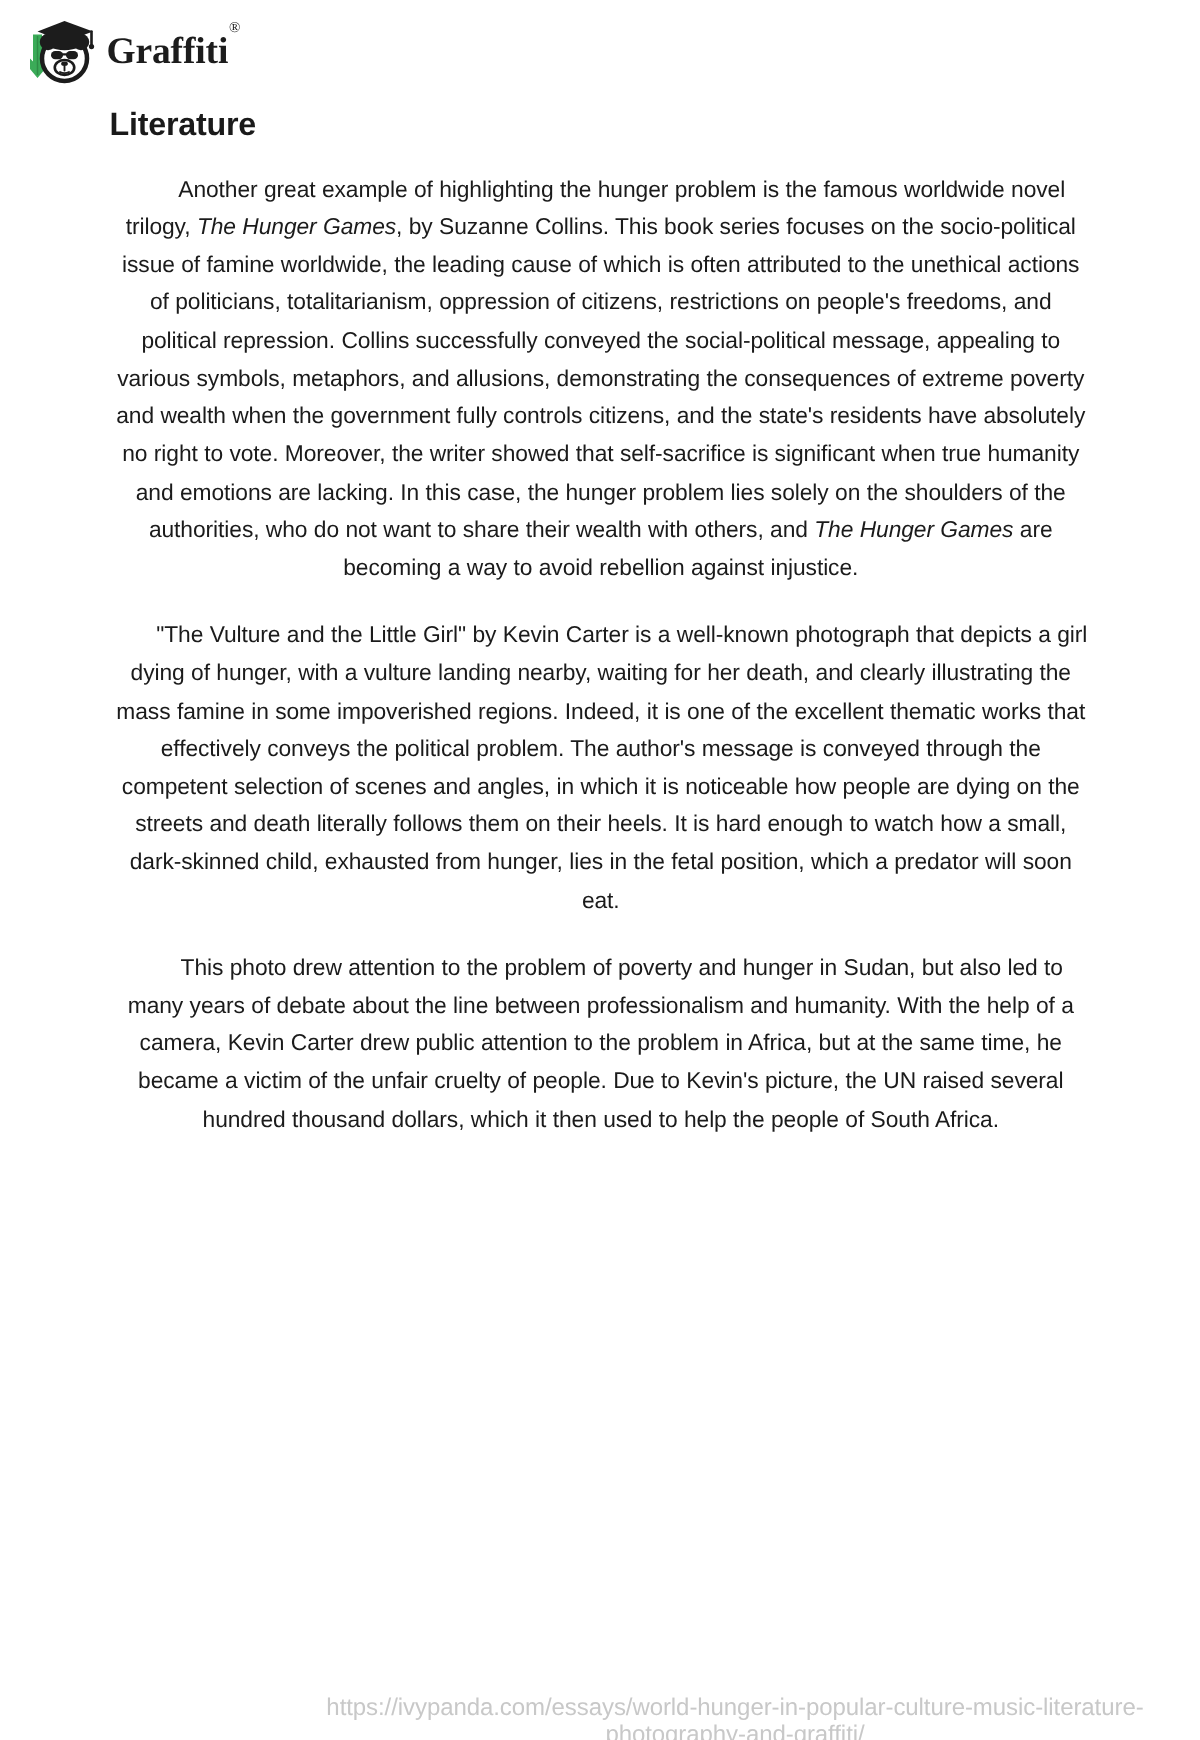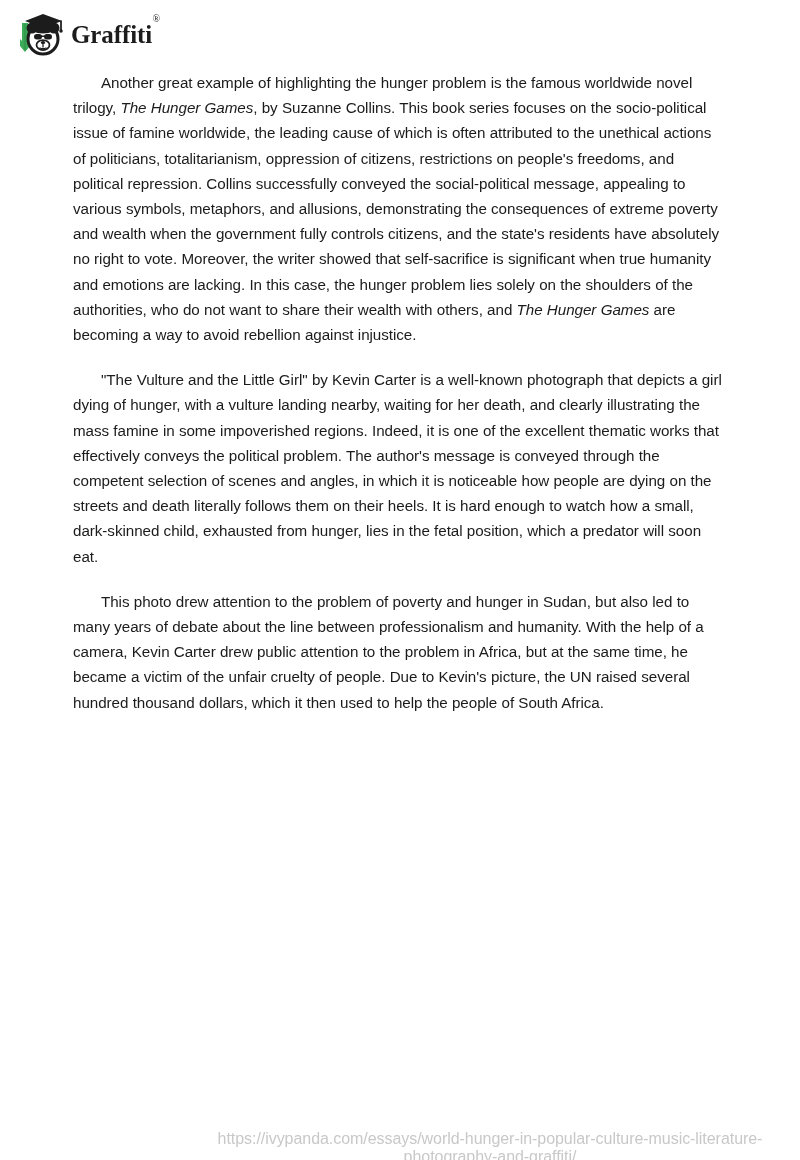--- a/index.html
+++ b/index.html
@@ -85,21 +85,21 @@
     letter-spacing: -0.15px;
   }
   h2.section-heading.second {
     margin-top: 35px;
   }
   p.para {
     font-size: 15.2px;
     line-height: 25.2px;
     color: #1b1b1b;
     margin: 0 0 20px 0;
-    text-align: left;
+    text-align: center;
     text-indent: 28px;
     letter-spacing: -0.05px;
     word-spacing: 0.1px;
   }
   p.para:last-child { margin-bottom: 2px; }
   p.para i, p.para em {
     font-style: italic;
   }
 
   
@@ -147,20 +147,21 @@
       <path d="M94 22 L94 40" stroke="#1c1c1c" stroke-width="3.5" fill="none" stroke-linecap="round"></path>
       <circle cx="94" cy="42" r="3.5" fill="#1c1c1c"></circle>
     </svg>
     <div class="brand-name"><span>Graffiti</span><sup>®</sup></div>
   </div>
 
 </div>
 
 <div class="doc-body">
 
+  <h2 class="section-heading">Literature</h2>
   <p class="para">Another great example of highlighting the hunger problem is the famous worldwide novel trilogy, <i>The Hunger Games</i>, by Suzanne Collins. This book series focuses on the socio-political issue of famine worldwide, the leading cause of which is often attributed to the unethical actions of politicians, totalitarianism, oppression of citizens, restrictions on people's freedoms, and political repression. Collins successfully conveyed the social-political message, appealing to various symbols, metaphors, and allusions, demonstrating the consequences of extreme poverty and wealth when the government fully controls citizens, and the state's residents have absolutely no right to vote. Moreover, the writer showed that self-sacrifice is significant when true humanity and emotions are lacking. In this case, the hunger problem lies solely on the shoulders of the authorities, who do not want to share their wealth with others, and <i>The Hunger Games</i> are becoming a way to avoid rebellion against injustice.</p>
 
   <p class="para">"The Vulture and the Little Girl" by Kevin Carter is a well-known photograph that depicts a girl dying of hunger, with a vulture landing nearby, waiting for her death, and clearly illustrating the mass famine in some impoverished regions. Indeed, it is one of the excellent thematic works that effectively conveys the political problem. The author's message is conveyed through the competent selection of scenes and angles, in which it is noticeable how people are dying on the streets and death literally follows them on their heels. It is hard enough to watch how a small, dark-skinned child, exhausted from hunger, lies in the fetal position, which a predator will soon eat.</p>
   <p class="para">This photo drew attention to the problem of poverty and hunger in Sudan, but also led to many years of debate about the line between professionalism and humanity. With the help of a camera, Kevin Carter drew public attention to the problem in Africa, but at the same time, he became a victim of the unfair cruelty of people. Due to Kevin's picture, the UN raised several hundred thousand dollars, which it then used to help the people of South Africa.</p>
 </div>
 
 <div class="page-footer">
   <span class="footer-url">https://ivypanda.com/essays/world-hunger-in-popular-culture-music-literature-photography-and-graffiti/</span>
 </div>
 

